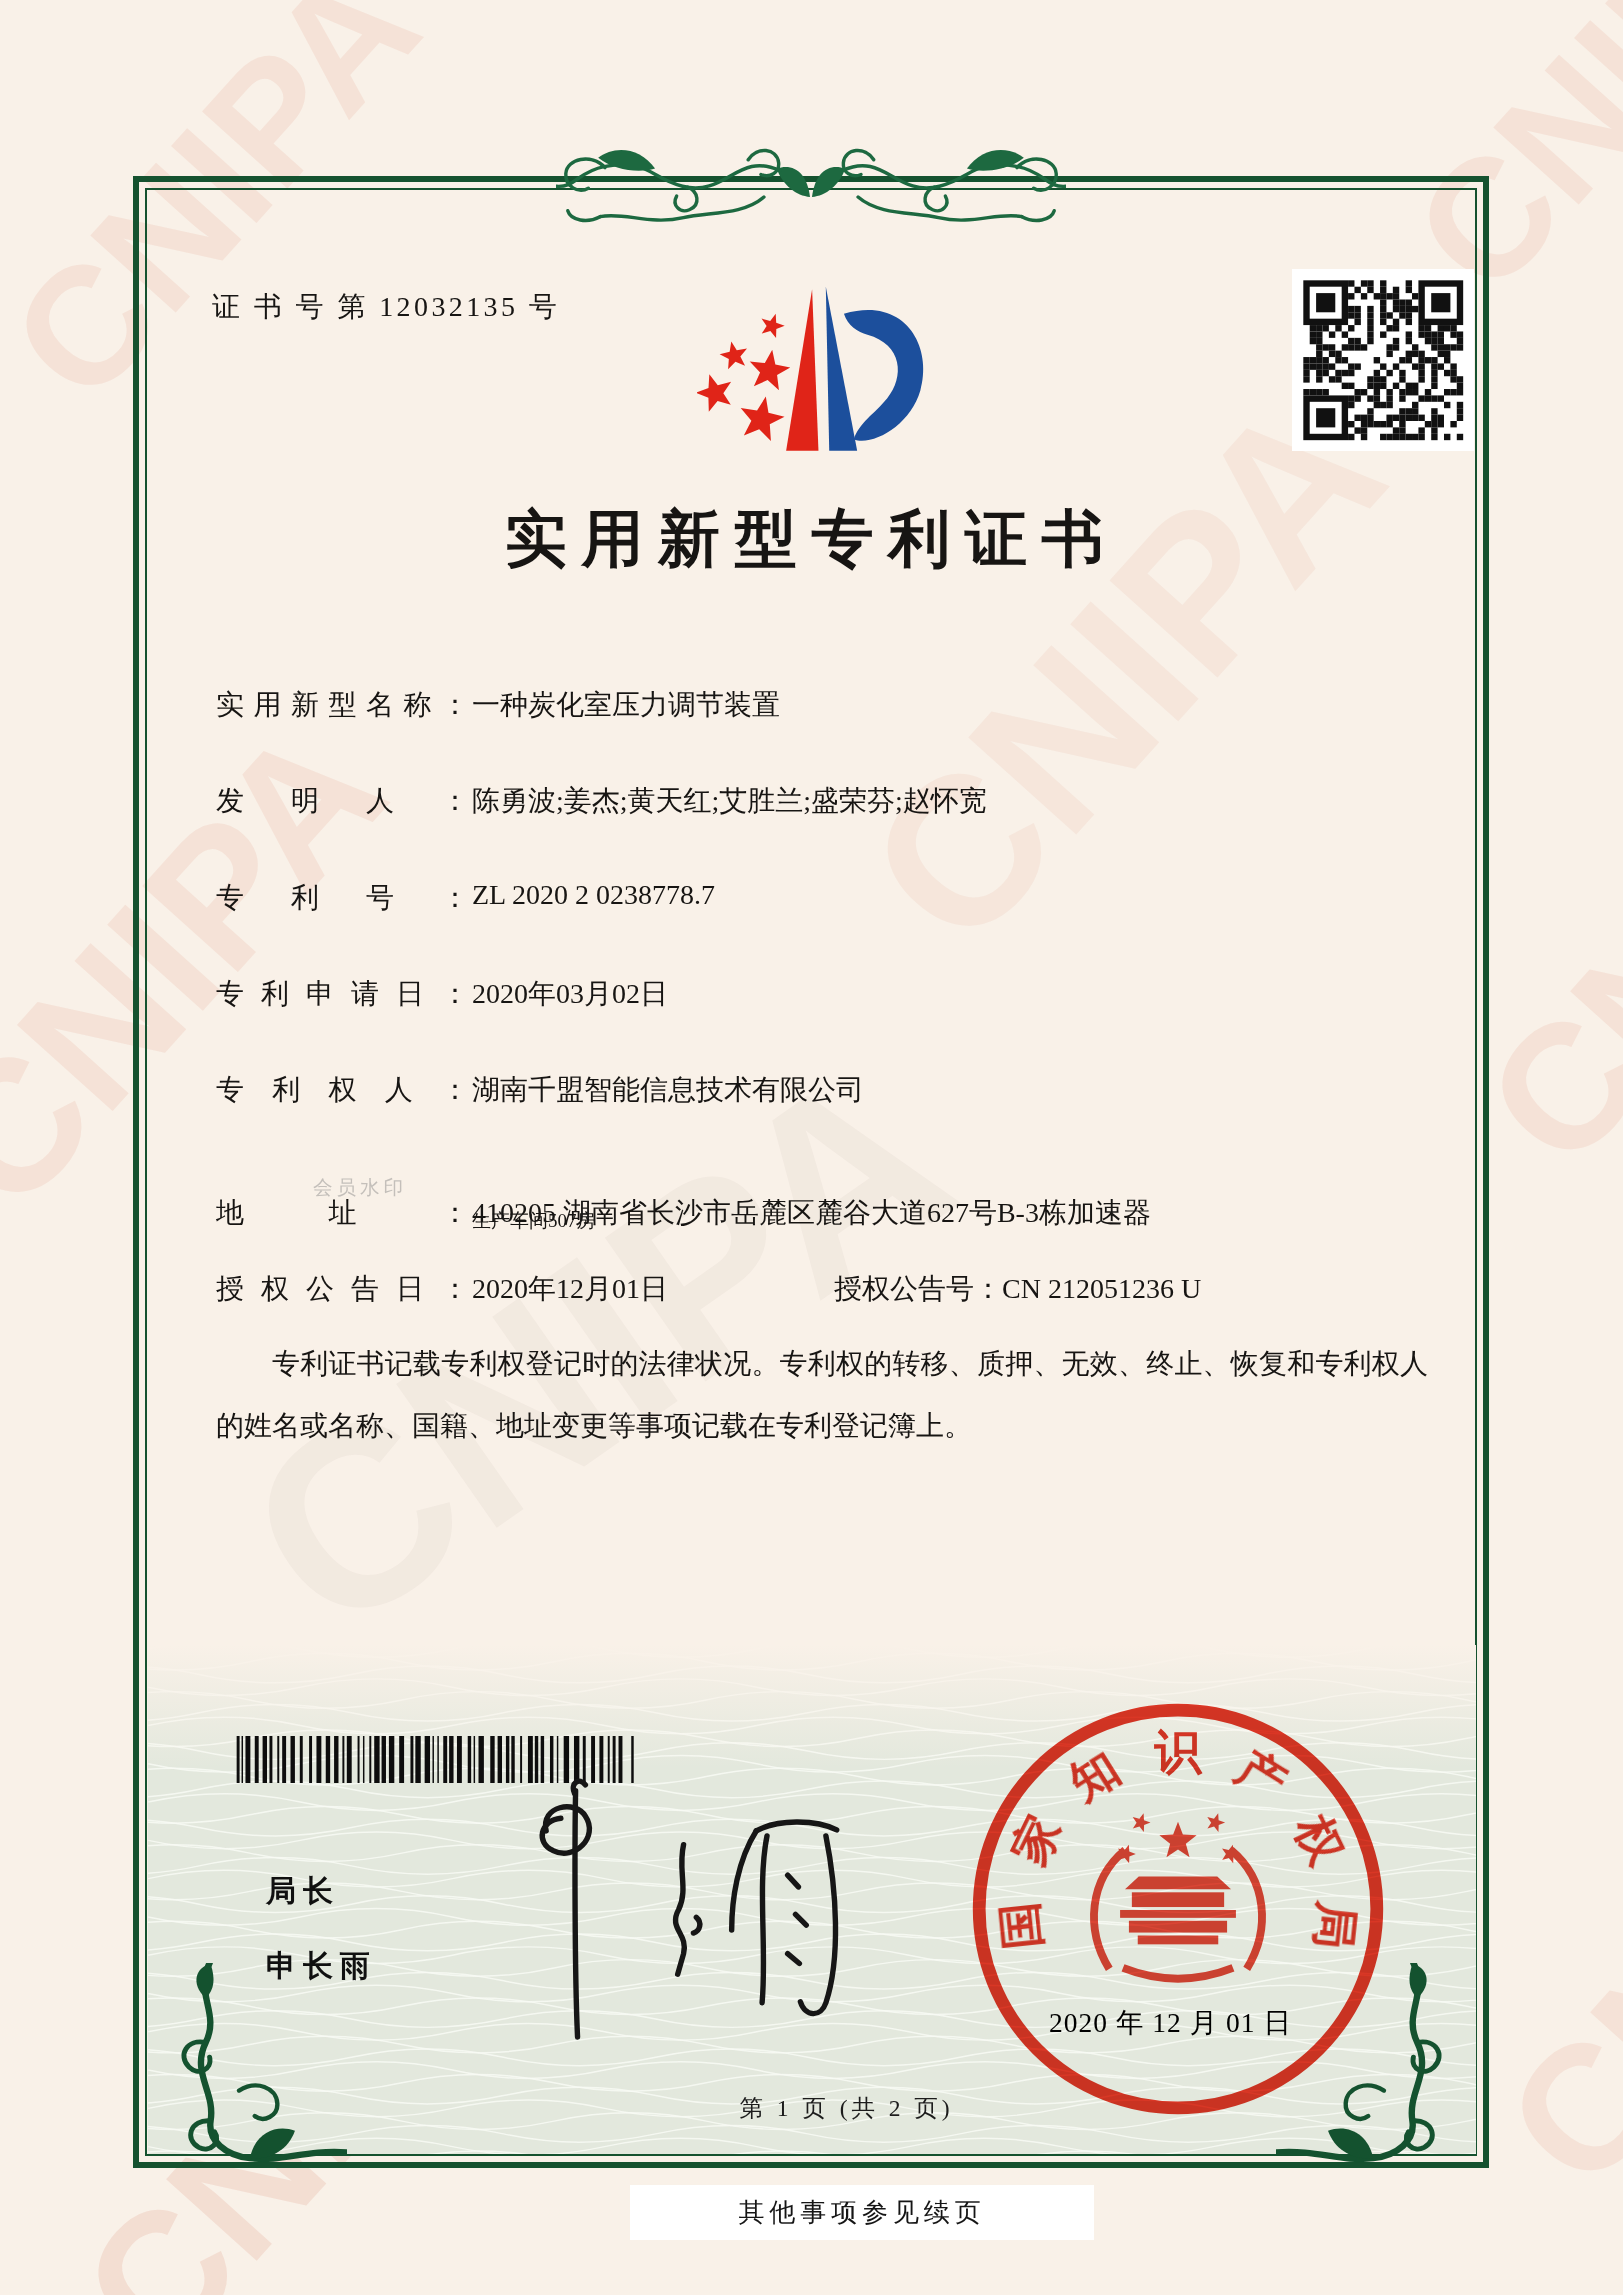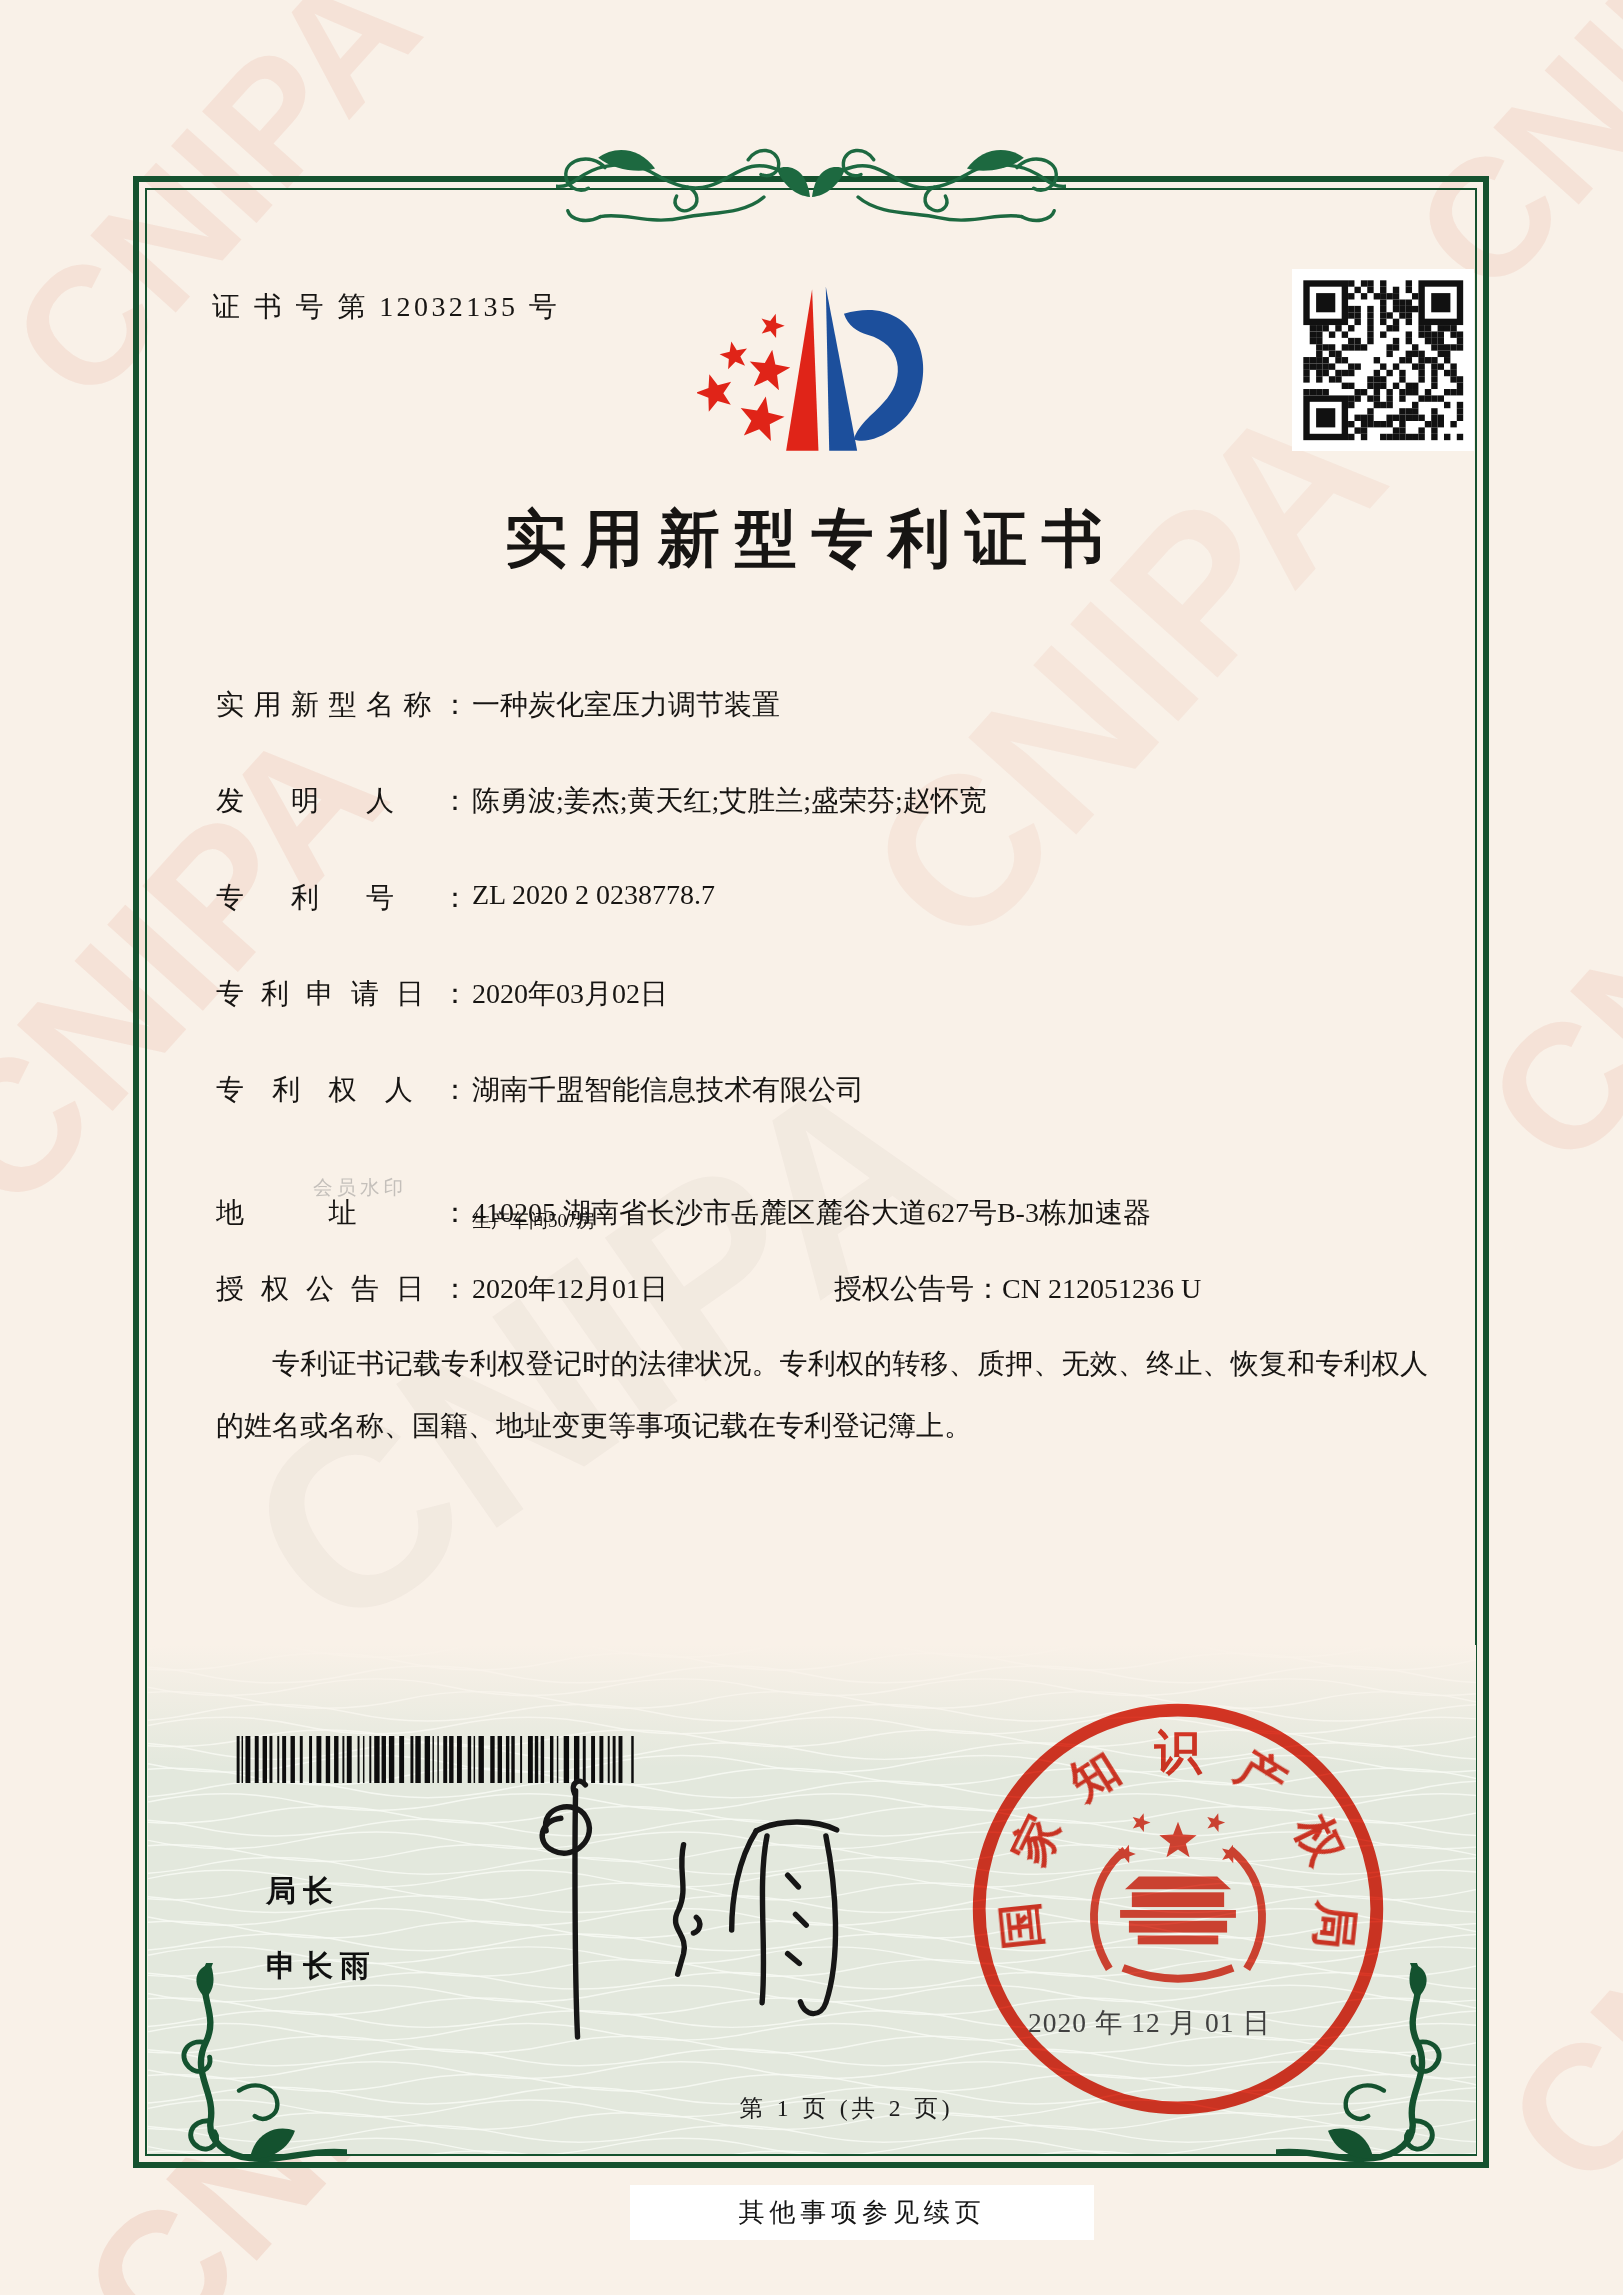--- a/index.html
+++ b/index.html
@@ -31,22 +31,22 @@
   .grant2{position:absolute;left:834px;top:1270px;font-size:28px;z-index:3;white-space:nowrap;}
   .paras{position:absolute;left:216px;top:1333px;width:1212px;font-size:28px;line-height:62px;
       text-align:justify;z-index:3;}
   .paras p{margin:0;text-indent:2em;}
   .director{position:absolute;left:241px;font-family:"Liberation Sans","DejaVu Sans",sans-serif;
       font-weight:700;font-size:30px;letter-spacing:6.9px;z-index:4;color:#101010;margin-left:25px;}
   .footerline{position:absolute;left:0;top:2092px;width:100%;text-align:center;font-size:23.6px;
       letter-spacing:3.9px;z-index:4;color:#1c1c1c;padding-left:35px;}
   .notebox{position:absolute;left:630px;top:2185px;width:464px;height:55px;background:#ffffff;
       z-index:3;text-align:center;line-height:55px;font-size:26px;letter-spacing:4.9px;color:#151515;}
-  .sealdate{position:absolute;left:1028px;top:2005px;width:285px;font-size:27.5px;
-      letter-spacing:1px;z-index:6;color:#404040;}
+  .sealdate{position:absolute;left:1028px;top:2005px;width:285px;text-align:center;font-size:27.5px;
+      letter-spacing:1px;z-index:6;color:#000000;}
   .qrbox{position:absolute;left:1292px;top:269px;width:182px;height:182px;background:#ffffff;z-index:3;}
   svg{display:block;}
 </style>
 </head>
 <body>
 
 <div class="page">
 
   <div class="wm" style="left:-39px;top:88px;font-size:167px;">CNIPA</div>
   <div class="wm" style="left:1364px;top:-19.6px;font-size:167px;">CNIPA</div>

